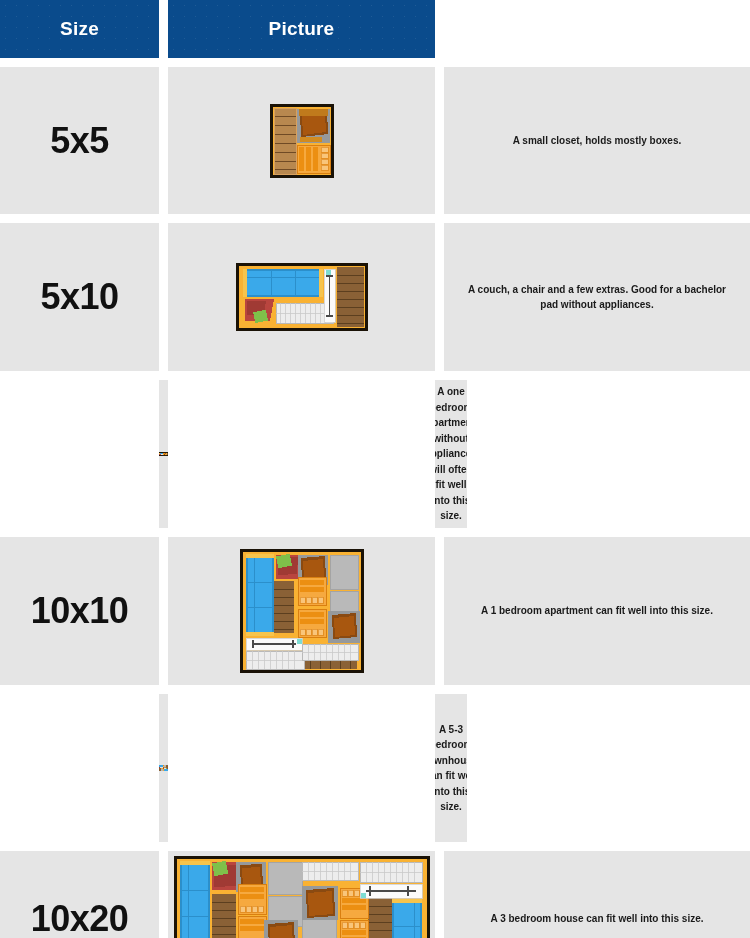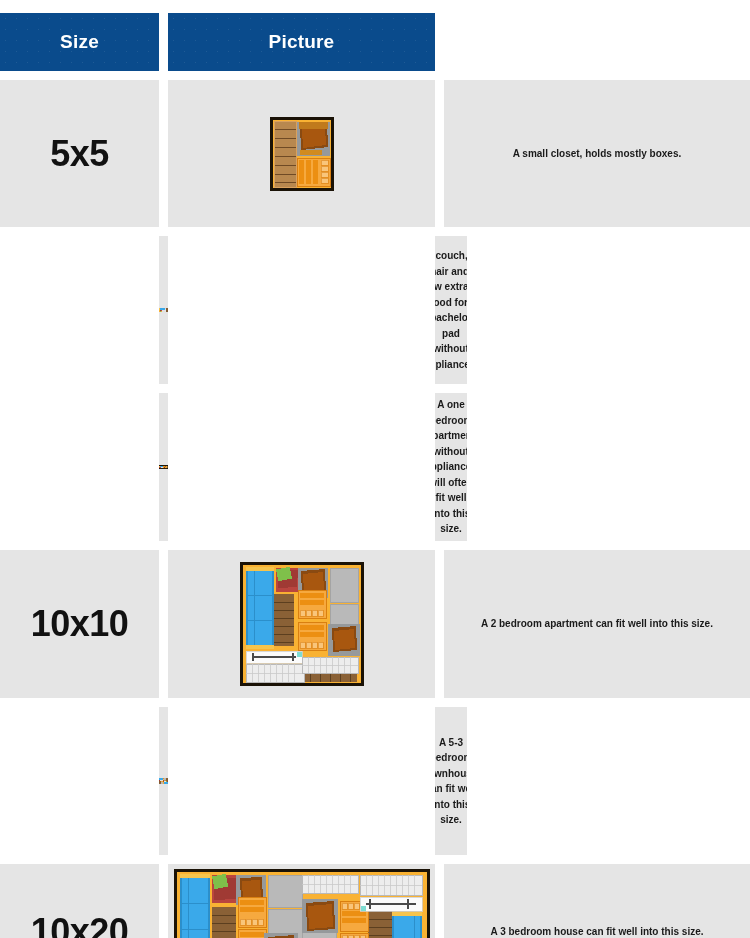--- a/index.html
+++ b/index.html
@@ -12,21 +12,20 @@
     overflow: hidden;
   }
 
   #table {
     width: 750px;
     height: 784px;
     display: grid;
     grid-template-columns: 159px 9px 267px 9px 306px;
     grid-template-rows: 58px 9px 147px 9px 148px 9px 148px 9px 148px 9px 148px 9px 136px;
     background: #ffffff;
-    margin-top: 13px;
   }
 
   .hdr {
     background: #0a4b8c;
     color: #ffffff;
     display: flex;
     align-items: center;
     justify-content: center;
     font-size: 19px;
     font-weight: bold;
@@ -129,20 +128,23 @@
       <rect x="27" y="41" width="33" height="28" fill="none" stroke="#d97f10" stroke-width="1"></rect>
     </svg>
   </div>
   <div class="gap"></div>
   <div class="cell desc-cell">
     <span>A small closet, holds mostly boxes.</span>
   </div>
 
   <div class="gap" style="grid-column:1/6"></div>
 
+  <div class="cell size-cell">
+    <span>5x10</span>
+  </div>
   <div class="gap"></div>
   <div class="cell pic-cell">
     <svg width="132" height="68" viewBox="0 0 132 68" shape-rendering="crispEdges">
       <rect x="0" y="0" width="132" height="68" fill="#1a1206"></rect>
       <rect x="3" y="3" width="126" height="62" fill="#f9b233"></rect>
 
       <rect x="101" y="4" width="27" height="60" fill="#8a6136"></rect>
       <g stroke="#5c3f1f" stroke-width="1">
         <line x1="101" y1="12" x2="128" y2="12"></line>
           <line x1="101" y1="20" x2="128" y2="20"></line>
@@ -396,21 +398,21 @@
         <line x1="92" y1="95" x2="92" y2="111"></line>
           <line x1="98" y1="95" x2="98" y2="111"></line>
         <line x1="104" y1="95" x2="104" y2="111"></line>
           <line x1="110" y1="95" x2="110" y2="111"></line>
         <line x1="62" y1="103" x2="118" y2="103"></line>
       </g>
     </svg>
   </div>
   <div class="gap"></div>
   <div class="cell desc-cell">
-    <span>A 2 bedroom apartment can fit well into this size.</span>
+    <span>A 1 bedroom apartment can fit well into this size.</span>
   </div>
 
   <div class="gap" style="grid-column:1/6"></div>
 
   <div class="gap"></div>
   <div class="cell pic-cell">
     <svg width="190" height="124" viewBox="0 0 190 124" shape-rendering="crispEdges">
       <rect x="0" y="0" width="190" height="124" fill="#1a1206"></rect>
       <rect x="3" y="3" width="184" height="118" fill="#f9b233"></rect>
 

